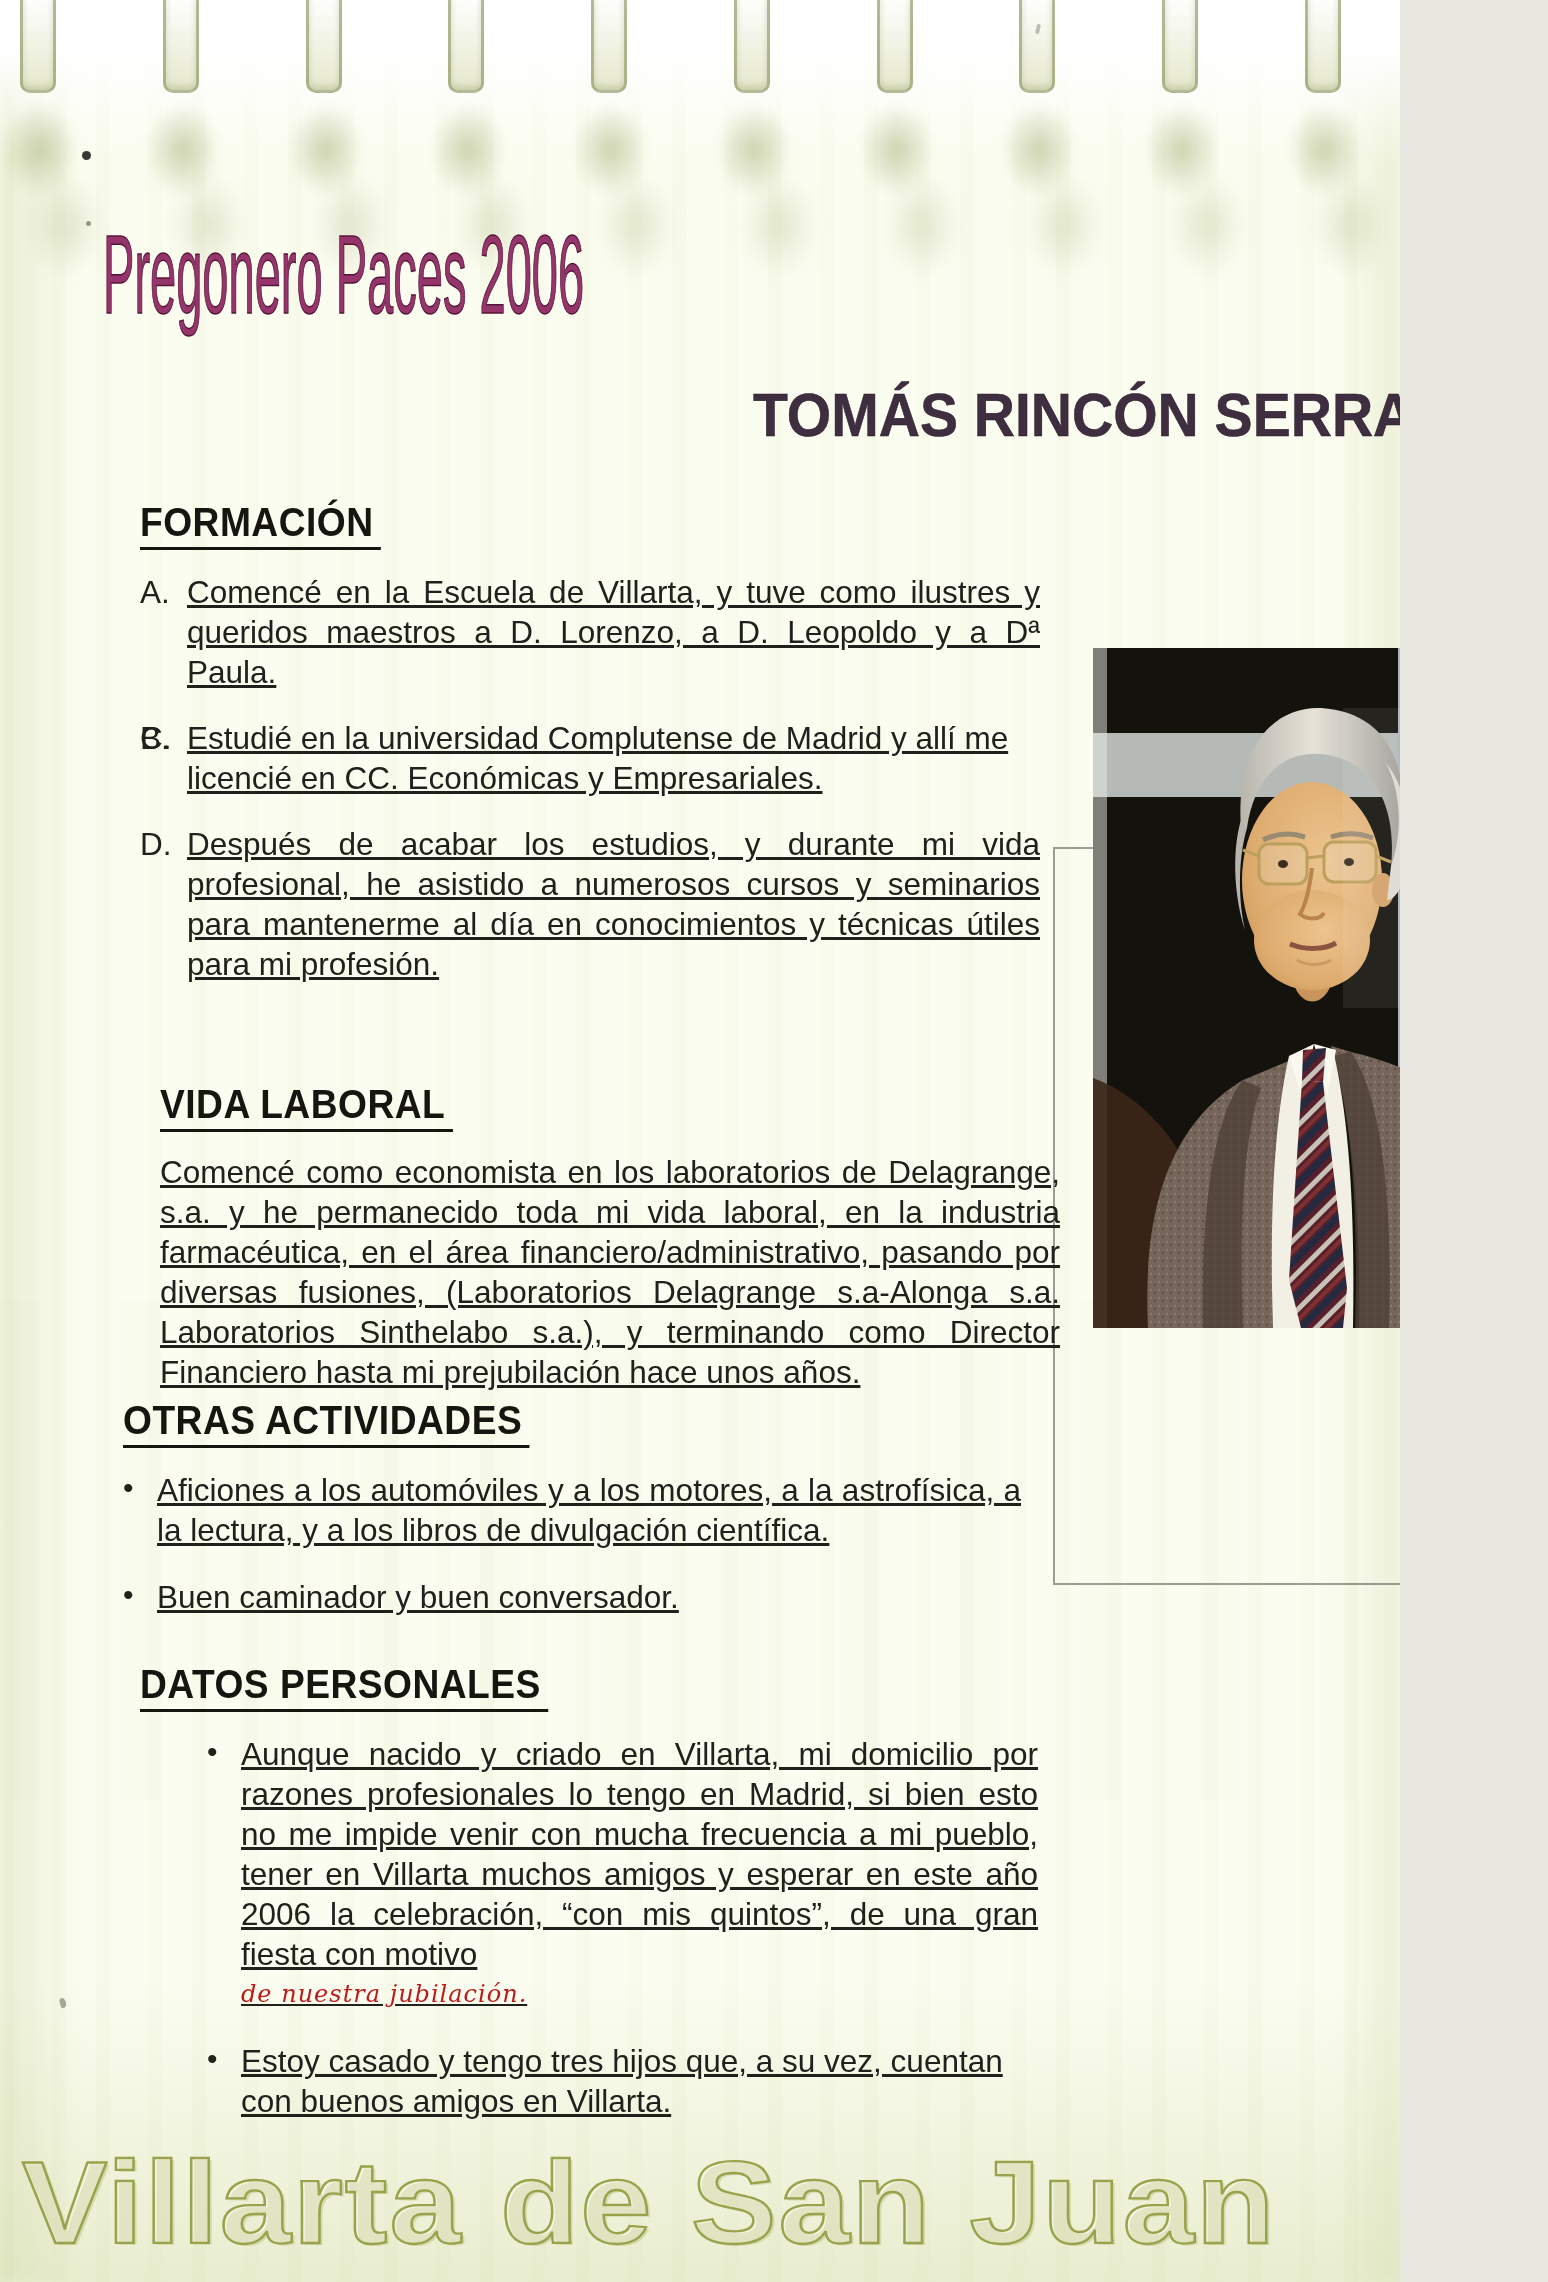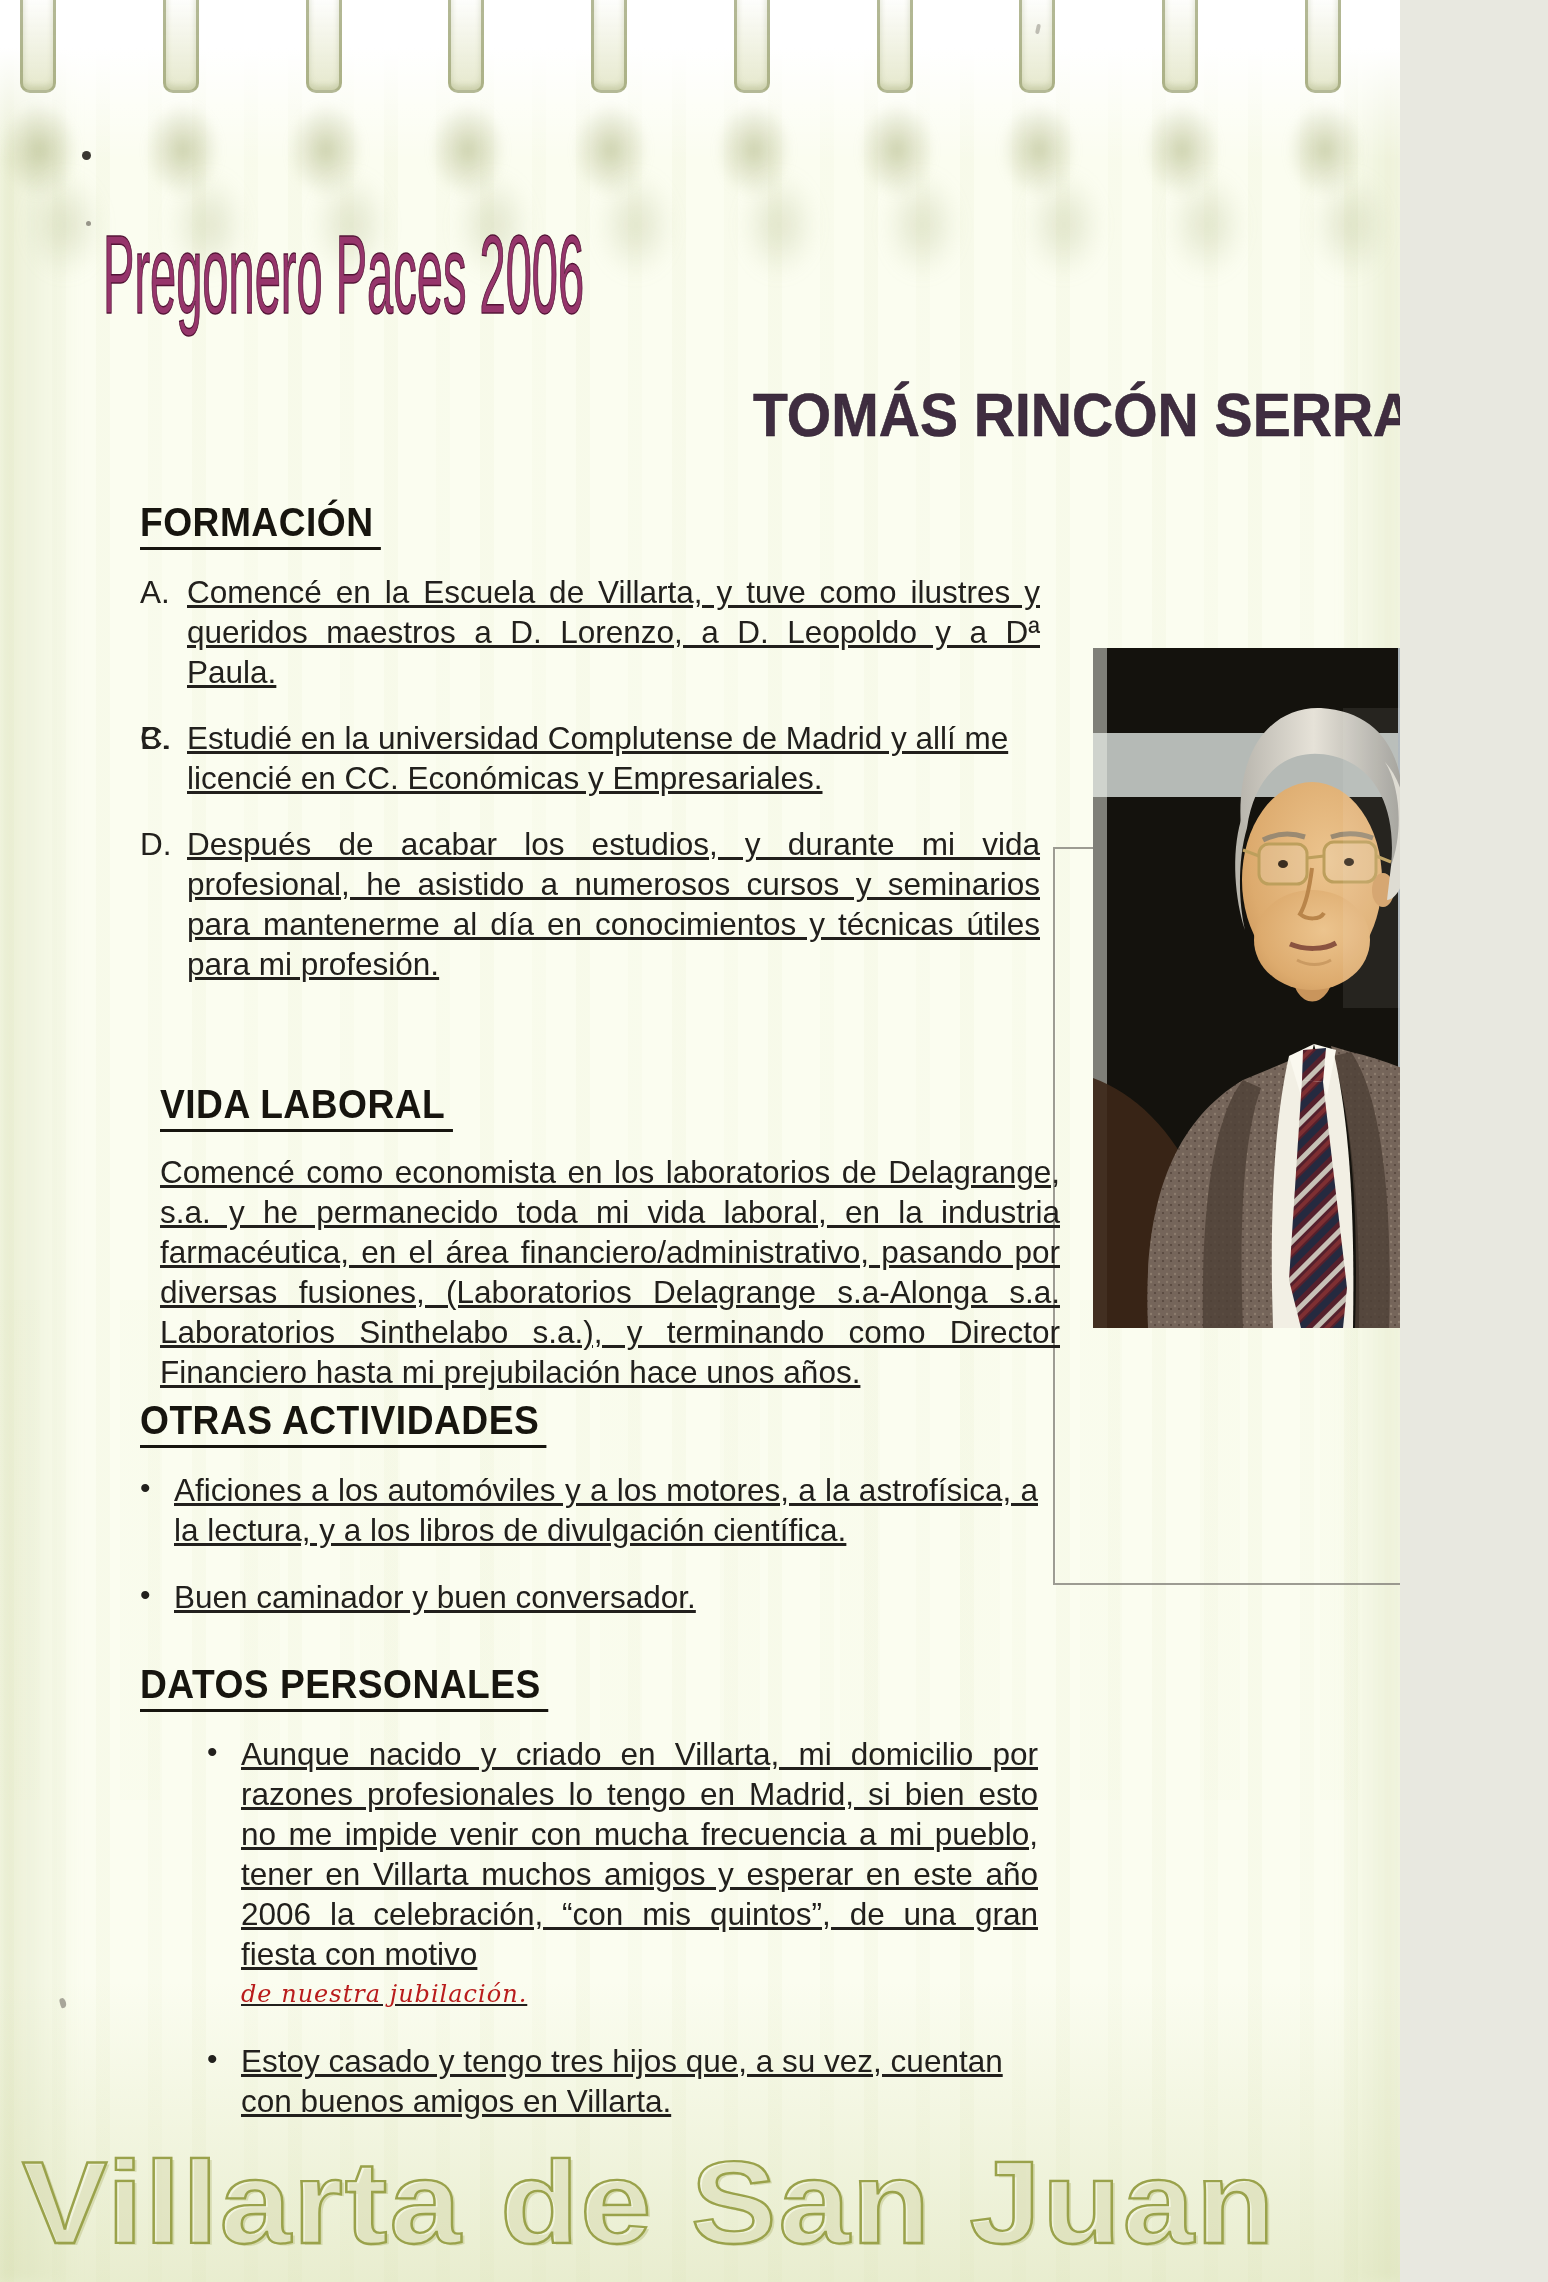--- a/index.html
+++ b/index.html
@@ -212,21 +212,21 @@
         <span>Después de acabar los estudios, y durante mi vida profesional, he asistido a numerosos cursos y seminarios para mantenerme al día en conocimientos y técnicas útiles para mi profesión.</span>
       </li>
     </ol>
   </div>
 
   <div class="section sec-vida" style="left:140px;top:1082px;width:900px;margin-left:20px;">
     <h3 class="heading">VIDA LABORAL</h3>
     <p class="body-text justify">Comencé como economista en los laboratorios de Delagrange, s.a. y he permanecido toda mi vida laboral, en la industria farmacéutica, en el área financiero/administrativo, pasando por diversas fusiones, (Laboratorios Delagrange s.a-Alonga s.a. Laboratorios Sinthelabo s.a.), y terminando como Director Financiero hasta mi prejubilación hace unos años.</p>
   </div>
 
-  <div class="section sec-otras" style="left:140px;top:1398px;width:898px;">
+  <div class="section sec-otras" style="left:123px;top:1398px;width:898px;">
     <h3 class="heading">OTRAS ACTIVIDADES</h3>
     <ul class="list bullets body-text mt">
       <li class="item justify">
         <span class="bullet">•</span>
         <span>Aficiones a los automóviles y a los motores, a la astrofísica, a la lectura, y a los libros de divulgación científica.</span>
       </li>
       <li class="item">
         <span class="bullet">•</span>
         <span>Buen caminador y buen conversador.</span>
       </li>

